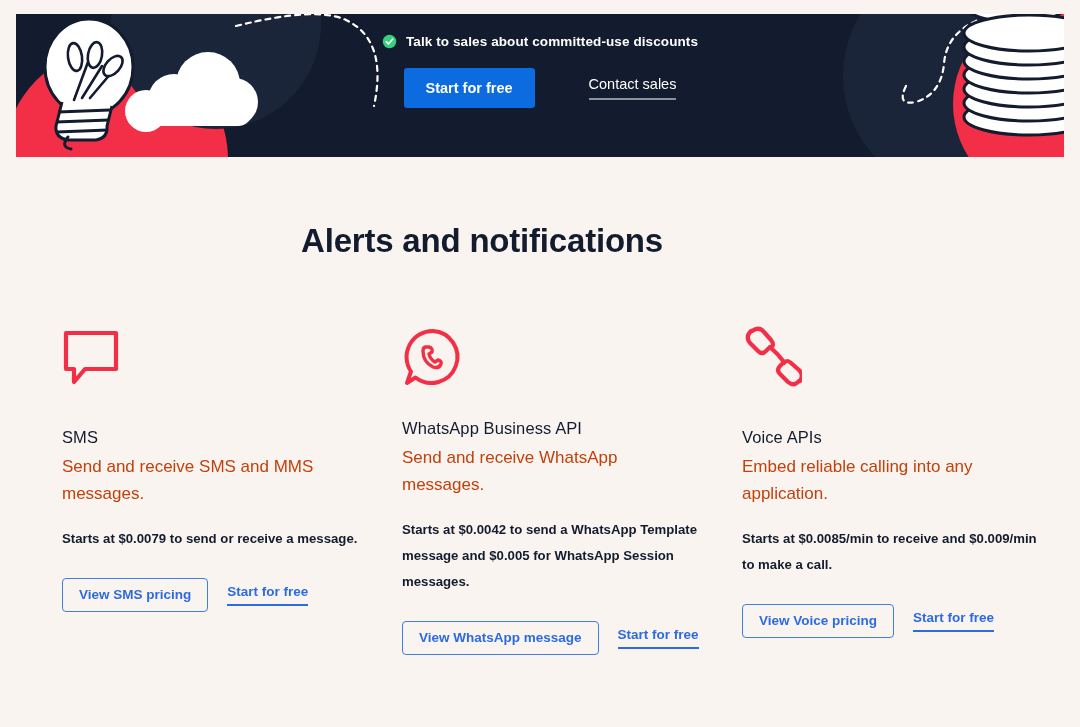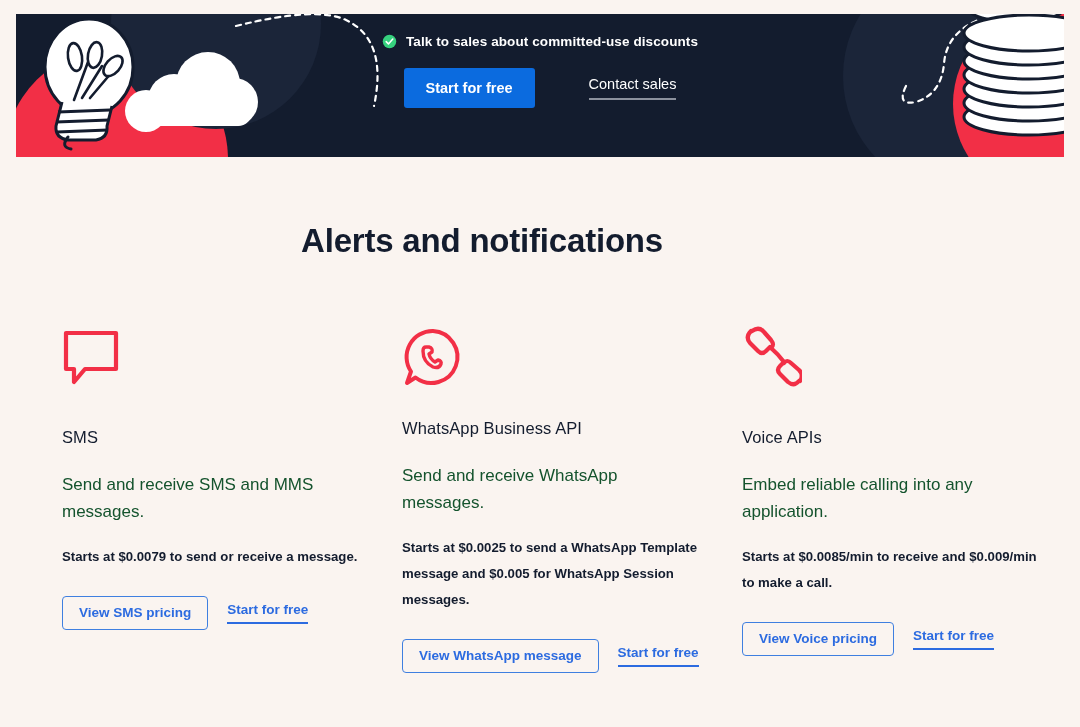--- a/index.html
+++ b/index.html
@@ -130,24 +130,24 @@
     display: block;
   }
   .col-title {
     margin-top: 36px;
     font-size: 16.5px;
     font-weight: normal;
     color: #131c2e;
     letter-spacing: 0.1px;
   }
   .col-desc {
-    margin-top: 24px;
+    margin-top: 6px;
     font-size: 17px;
     line-height: 27px;
-    color: #14532d;
+    color: #c2410c;
     max-width: 268px;
     font-weight: normal;
   }
   .col-price {
     margin-top: 19px;
     font-size: 13.2px;
     line-height: 26px;
     color: #131c2e;
     font-weight: bold;
     max-width: 300px;
@@ -279,21 +279,21 @@
     </div>
 
     <div class="col col-whatsapp">
       <svg class="col-icon" viewBox="0 0 62 62" width="62" height="62" xmlns="http://www.w3.org/2000/svg">
         <path d="M 31 5 A 26 26 0 1 1 13.5 51.5 L 5 57 L 9 45.5 A 26 26 0 0 1 31 5 Z" fill="none" stroke="#f22f46" stroke-width="4" stroke-linejoin="round"></path>
         <path d="M 24 21 Q 21 21 21 25 Q 21 36 31 41 Q 37 43 39 38 Q 40 35 36 34 L 33 36
                  Q 28 33 27 28 L 30 26 Q 31 22 27 21 Z" fill="none" stroke="#f22f46" stroke-width="3.4" stroke-linejoin="round" stroke-linecap="round"></path>
       </svg>
       <div class="col-title">WhatsApp Business API</div>
       <div class="col-desc">Send and receive WhatsApp messages.</div>
-      <div class="col-price">Starts at $0.0025 to send a WhatsApp Template message and $0.005 for WhatsApp Session messages.</div>
+      <div class="col-price">Starts at $0.0042 to send a WhatsApp Template message and $0.005 for WhatsApp Session messages.</div>
       <div class="col-actions">
         <button class="btn-outline">View WhatsApp message</button>
         <a class="btn-textlink-blue">Start for free</a>
       </div>
     </div>
 
     <div class="col col-voice">
       <svg class="col-icon" viewBox="0 0 60 58" width="60" height="58" xmlns="http://www.w3.org/2000/svg">
         <path d="M 10 3 Q 4 9 9 15 L 17 23 Q 21 27 25 23 L 29 19
                  Q 37 26 43 34 L 39 38 Q 35 42 39 46 L 47 54 Q 53 59 58 53" fill="none" stroke="#f22f46" stroke-width="4.2" stroke-linecap="round" stroke-linejoin="round" transform="translate(-1,0)"></path>

